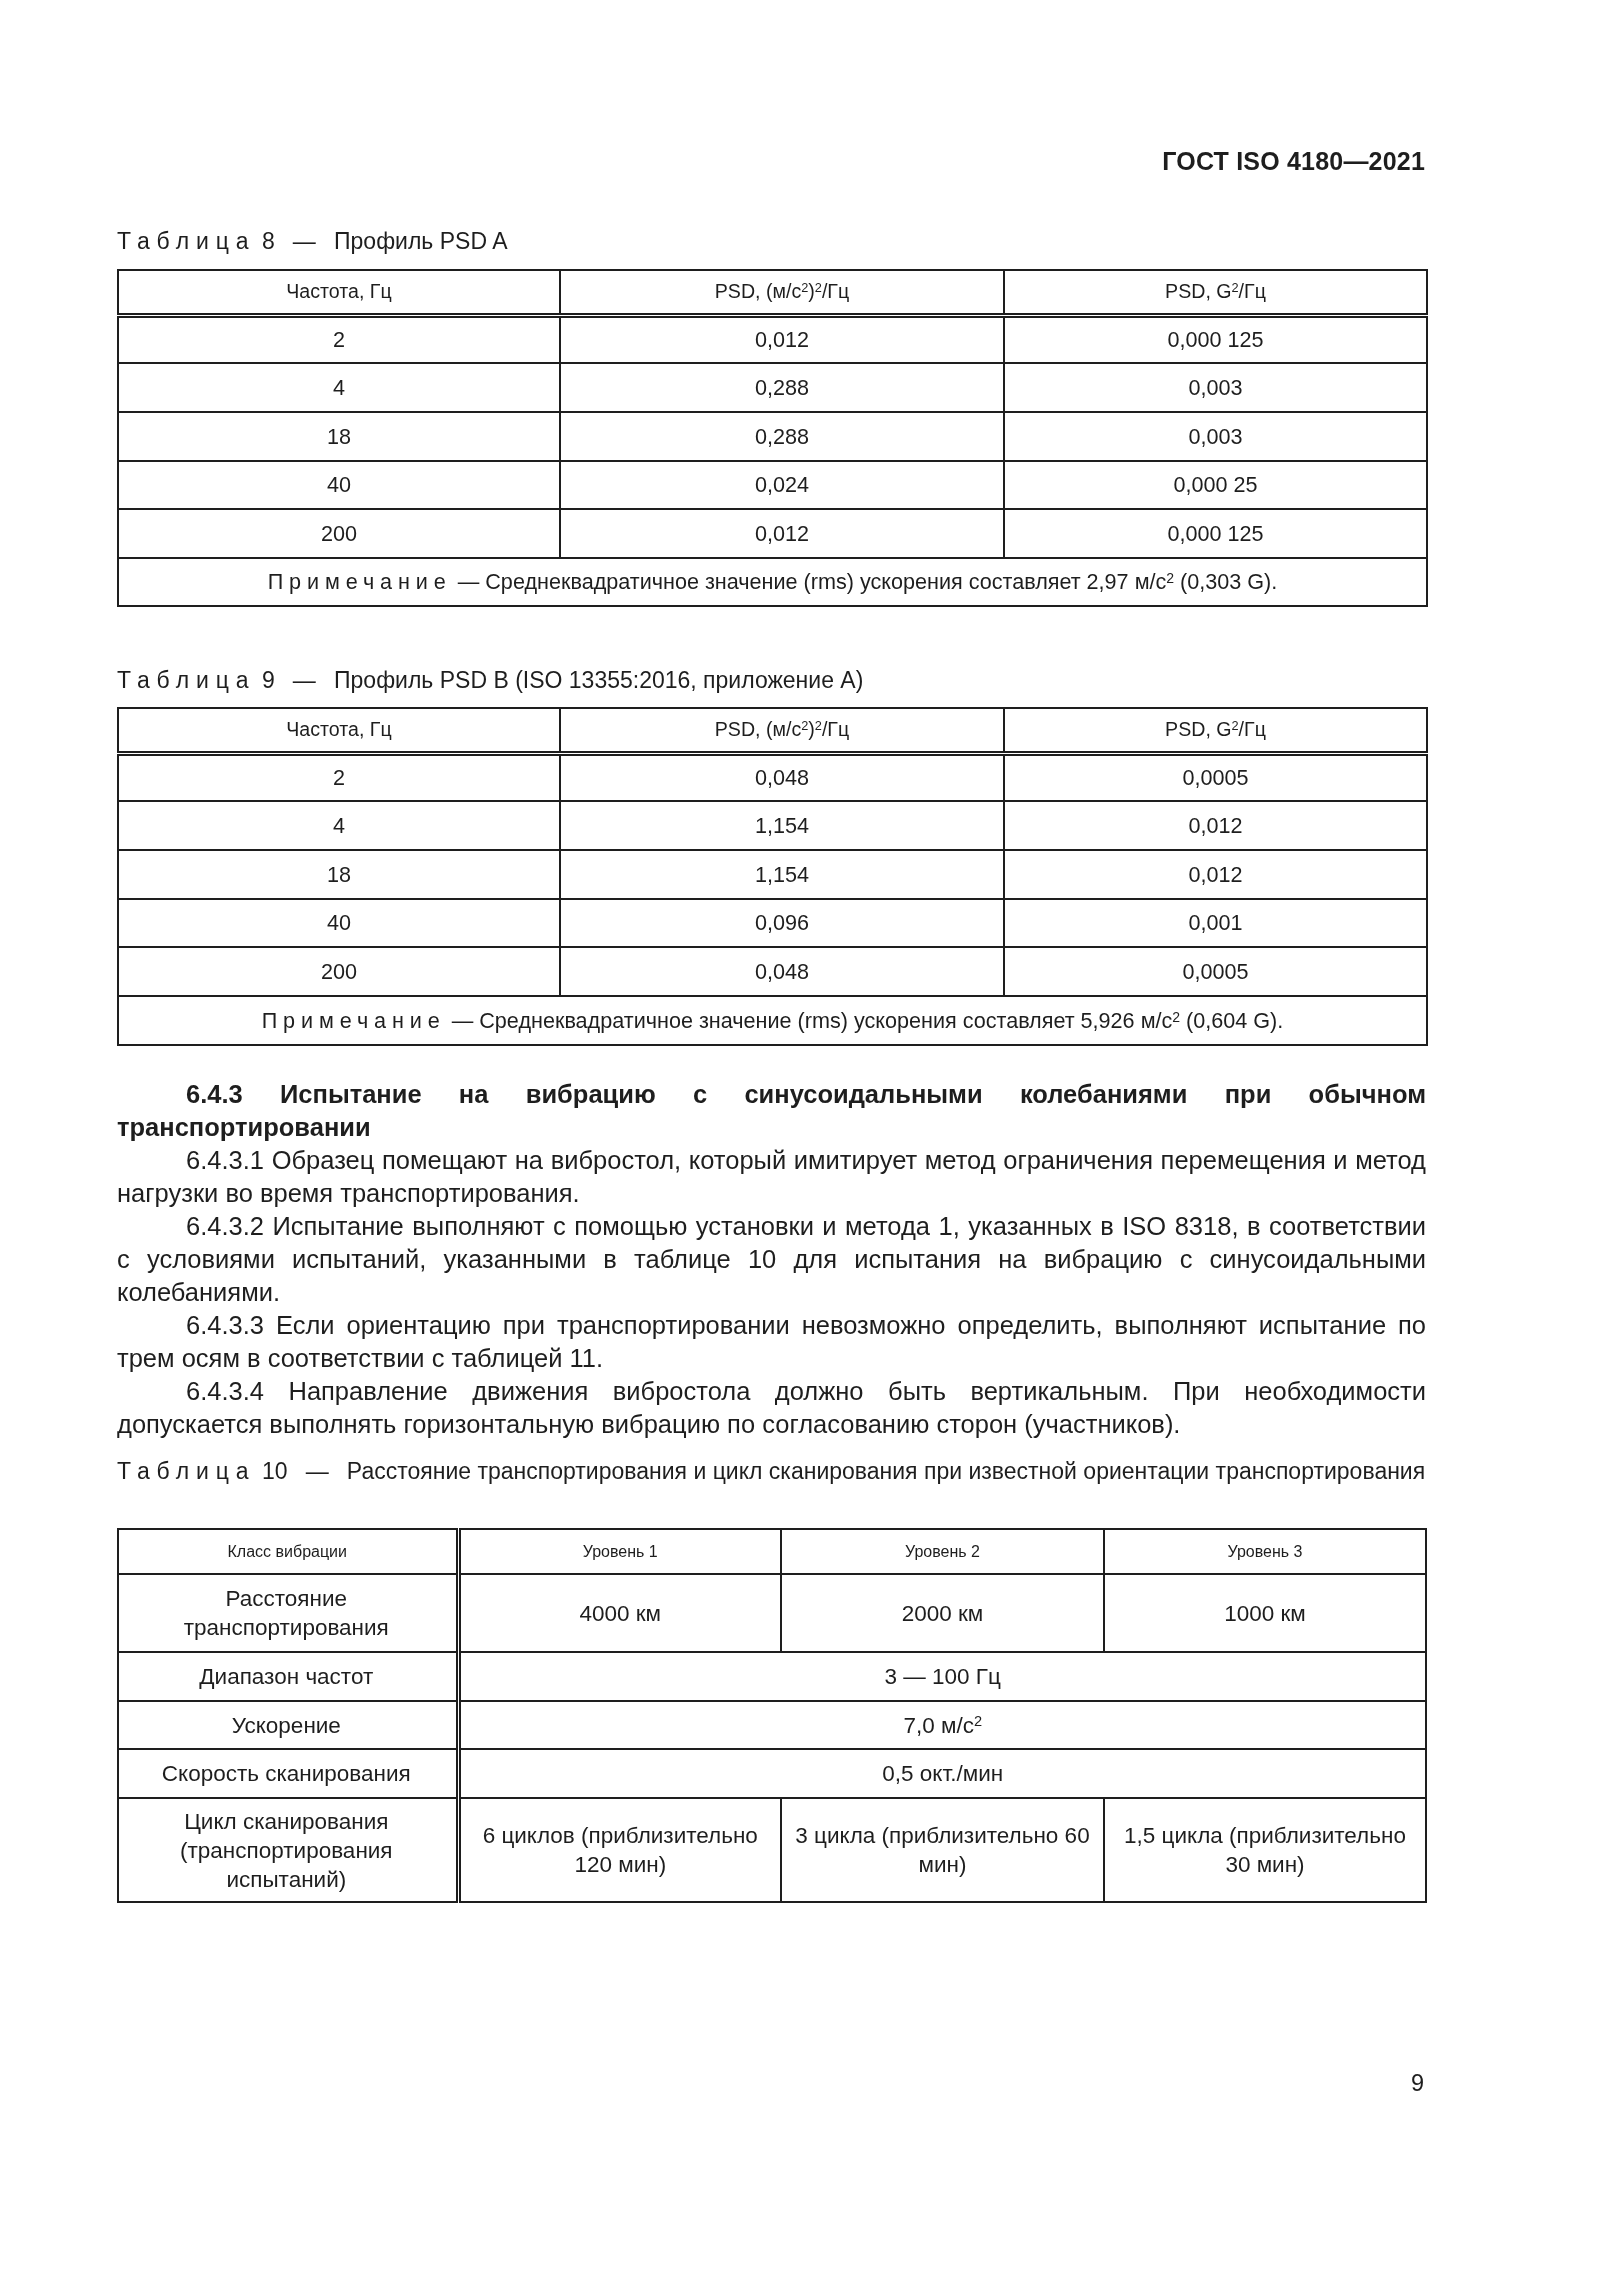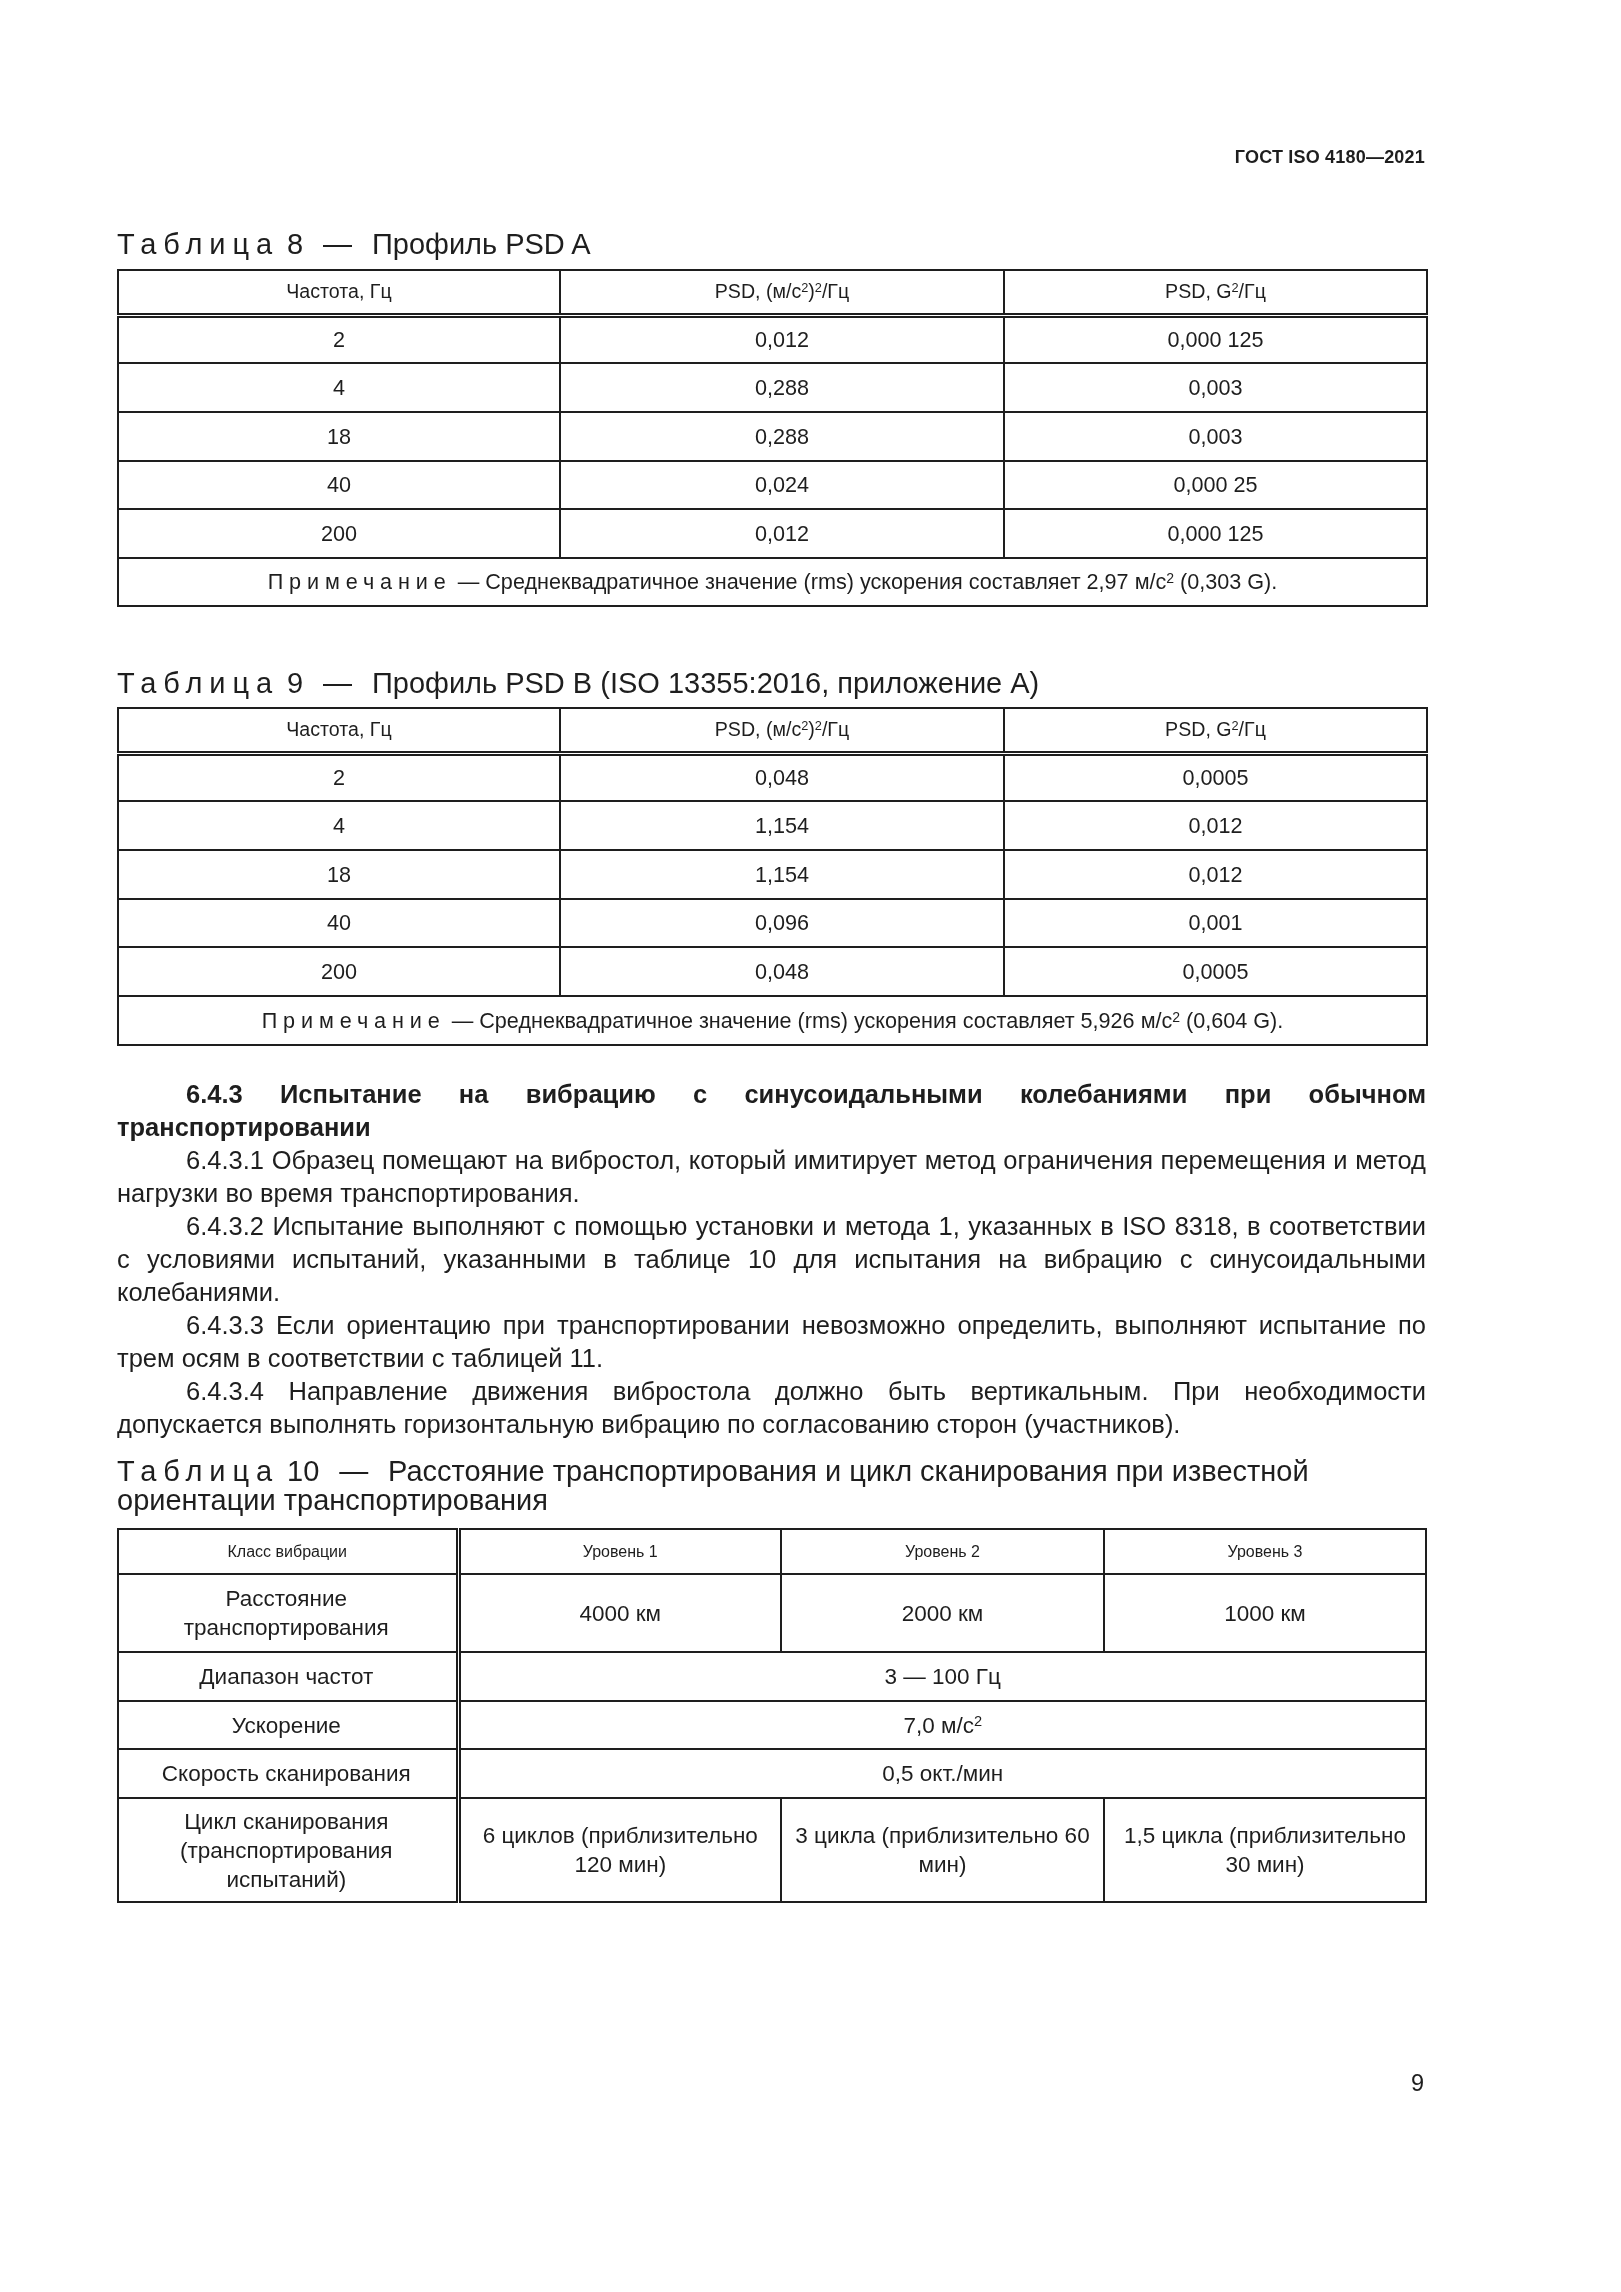--- a/index.html
+++ b/index.html
@@ -1,20 +1,20 @@
 <!DOCTYPE html>
 <html><head>
 <meta charset="utf-8">
 <style>
   html, body { margin: 0; padding: 0; background: #ffffff; }
   body { width: 1621px; height: 2293px; position: relative; overflow: hidden;
          font-family: "Liberation Sans", sans-serif; color: #1e1e1e; }
   .abs { position: absolute; }
-  .doc-header { right: 196px; top: 147px; font-size: 18px; font-weight: bold; letter-spacing: 0.2px; }
-  .caption { left: 117px; font-size: 29px; white-space: nowrap; }
+  .doc-header { right: 196px; top: 147px; font-size: 25px; font-weight: bold; letter-spacing: 0.2px; }
+  .caption { left: 117px; font-size: 23px; white-space: nowrap; }
   .caption .lbl { letter-spacing: 6.9px; }
   .caption-wrap { white-space: normal; width: 1309px; line-height: 29px; }
   table.t { position: absolute; border-collapse: collapse; table-layout: fixed;
             border: 2.9px solid #1e1e1e; font-size: 21.6px; }
   table.t td { border: 2px solid #1e1e1e; text-align: center; vertical-align: middle; padding: 0 5.9px; }
   table.t tr.hdr td { font-size: 19.6px; border-bottom: 5.9px double #1e1e1e; }
   table.t tr.thick td { border-top-width: 2.9px; }
   table.t td.note { font-size: 21.6px; }
   .sp { letter-spacing: 5.9px; }
   sup { font-size: 0.65em; vertical-align: 0.45em; line-height: 0; }

